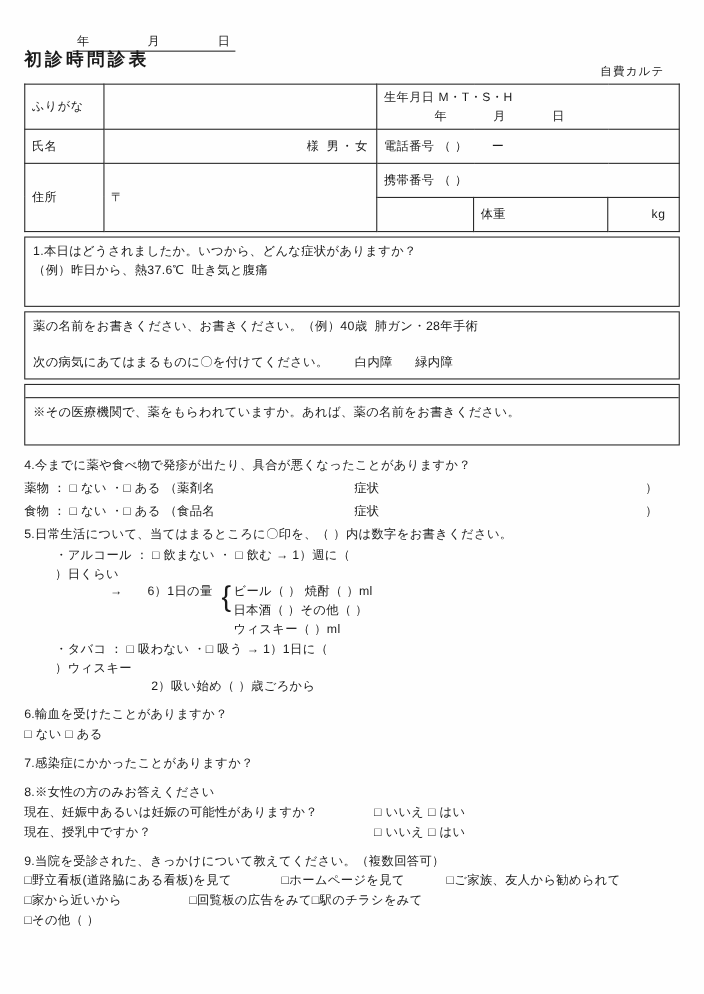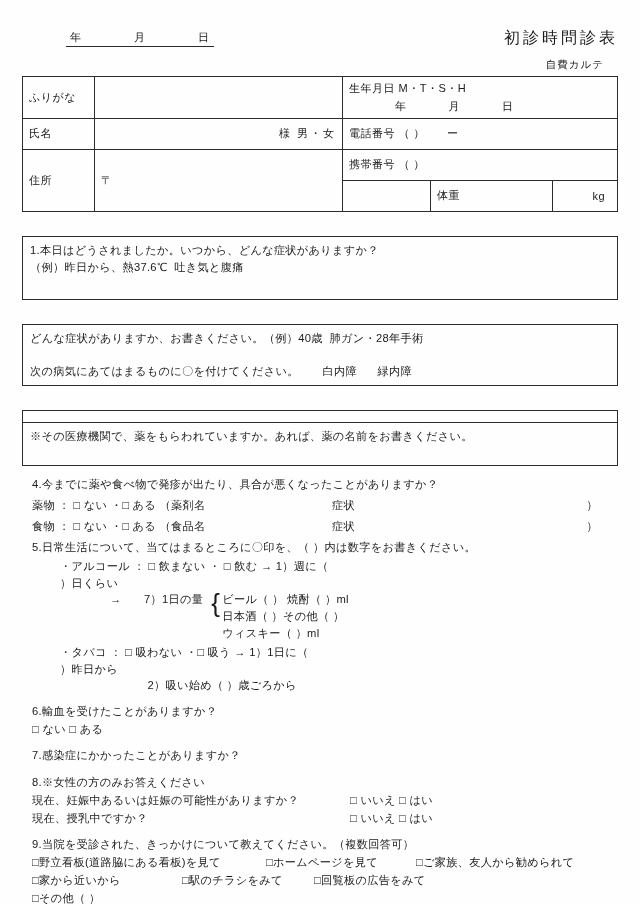--- a/index.html
+++ b/index.html
@@ -37,26 +37,26 @@
     align-items: flex-end;
     border-bottom: 1px solid #2b2b2b;
     padding: 0 4px 1px 4px;
     font-size: 11px;
     letter-spacing: 1px;
   }
   .main-title {
     position: absolute;
     left: 0;
     right: 0;
-    top: 6px;
-    text-align: right;
+    top: 22px;
+    text-align: left;
     font-size: 16px;
     letter-spacing: 3px;
     font-family: "Liberation Serif", serif;
-    font-weight: normal;
+    font-weight: bold;
   }
   .karte {
     text-align: right;
     font-size: 10.5px;
     padding-right: 14px;
     margin-top: 2px;
     margin-bottom: 4px;
     letter-spacing: 1px;
   }
   
@@ -92,41 +92,40 @@
     font-size: 11px;
   }
   .tel-line { letter-spacing: 1px; }
   .tel-dash { display:inline-block; width: 48px; text-align:center; }
   .weight-cell { text-align: left; }
   .kg { float: right; padding-right: 6px; }
 
   
   .qbox {
     border: 1px solid #2b2b2b;
-    margin-top: 24px;
+    margin-top: 4px;
     padding: 5px 7px 5px 7px;
     font-size: 11.2px;
     line-height: 1.55;
     letter-spacing: 0.3px;
   }
   .qbox .line { white-space: pre-wrap; }
   .divider-inner {
     border-top: 1px solid #2b2b2b;
     margin: 6px -7px 5px -7px;
   }
   .q3-gap { height: 14px; }
   .q2-gap { height: 16px; }
 
   
   .qplain {
     font-size: 11.2px;
     line-height: 1.62;
     letter-spacing: 0.3px;
     margin-top: 9px;
-    margin-left: 10px;
   }
   .indent2 { padding-left: 28px; flex-direction: column; }
   .indent4 { padding-left: 78px; }
   .tight { line-height: 1.5; }
   .bracegrp {
     display: flex;
     align-items: stretch;
     gap: 2px;
   }
   .brace {
@@ -207,21 +206,21 @@
     </tr>
   </tbody>
     </table>
 
   <div class="qbox" style="min-height:52px;">
     <div class="line">1.本日はどうされましたか。いつから、どんな症状がありますか？</div>
     <div class="line">（例）昨日から、熱37.6℃  吐き気と腹痛</div>
   </div>
 
   <div class="qbox">
-    <div class="line">どんな症状がありますか、お書きください。（例）40歳  肺ガン・28年手術</div>
+    <div class="line">薬の名前をお書きください、お書きください。（例）40歳  肺ガン・28年手術</div>
     <div class="q2-gap"></div>
     <div class="line">次の病気にあてはまるものに〇を付けてください。       白内障      緑内障</div>
   </div>
 
   <div class="qbox">
     <div class="divider-inner"></div>
     <div class="line">※その医療機関で、薬をもらわれていますか。あれば、薬の名前をお書きください。</div>
     <div class="q3-gap"></div>
   </div>
 
@@ -243,34 +242,34 @@
 
   <div class="qplain tight" style="margin-top:4px;">
     <div>5.日常生活について、当てはまるところに〇印を、（   ）内は数字をお書きください。</div>
     <div class="row indent2" style="margin-top:2px;">
       <span>・アルコール ： □ 飲まない ・ □ 飲む  →  1）週に（</span>
       <span style="display:inline-block;width:62px;"></span>
       <span>）日くらい</span>
     </div>
     <div class="row indent4">
       <span class="arrow" style="width:34px;display:inline-block;">→</span>
-      <span>7）1日の量</span>
+      <span>6）1日の量</span>
       <span class="bracegrp" style="margin-left:8px;">
         <span class="brace">{</span>
         <span>
           <span style="display:block;">ビール（           ）  焼酎（            ）ml</span>
           <span style="display:block;">日本酒（          ）その他（            ）</span>
           <span style="display:block;">ウィスキー（          ）ml</span>
         </span>
       </span>
     </div>
     <div class="row indent2" style="margin-top:2px;">
       <span>・タバコ   ： □ 吸わない ・□ 吸う  →  1）1日に（</span>
       <span style="display:inline-block;width:62px;"></span>
-      <span>）昨日から</span>
+      <span>）ウィスキー</span>
     </div>
     <div class="indent4">
       <span style="display:inline-block;width:34px;"></span>
       <span>2）吸い始め（              ）歳ごろから</span>
     </div>
   </div>
 
   <div class="qplain" style="margin-top:8px;">
     <div>6.輸血を受けたことがありますか？</div>
     <div class="chk">□ ない      □ ある</div>
@@ -294,21 +293,21 @@
 
   <div class="qplain" style="margin-top:8px;">
     <div>9.当院を受診された、きっかけについて教えてください。（複数回答可）</div>
     <div class="row">
       <span style="flex:0 0 234px;">□野立看板(道路脇にある看板)を見て</span>
       <span style="flex:0 0 150px;">□ホームページを見て</span>
       <span>□ご家族、友人から勧められて</span>
     </div>
     <div class="row">
       <span style="flex:0 0 150px;">□家から近いから</span>
+      <span>□回覧板の広告をみて</span>
       <span style="flex:0 0 132px;">□駅のチラシをみて</span>
-      <span>□回覧板の広告をみて</span>
     </div>
     <div class="row">
       <span>□その他（                                  ）</span>
     </div>
   </div>
 
 </div>
 
 </body></html>

